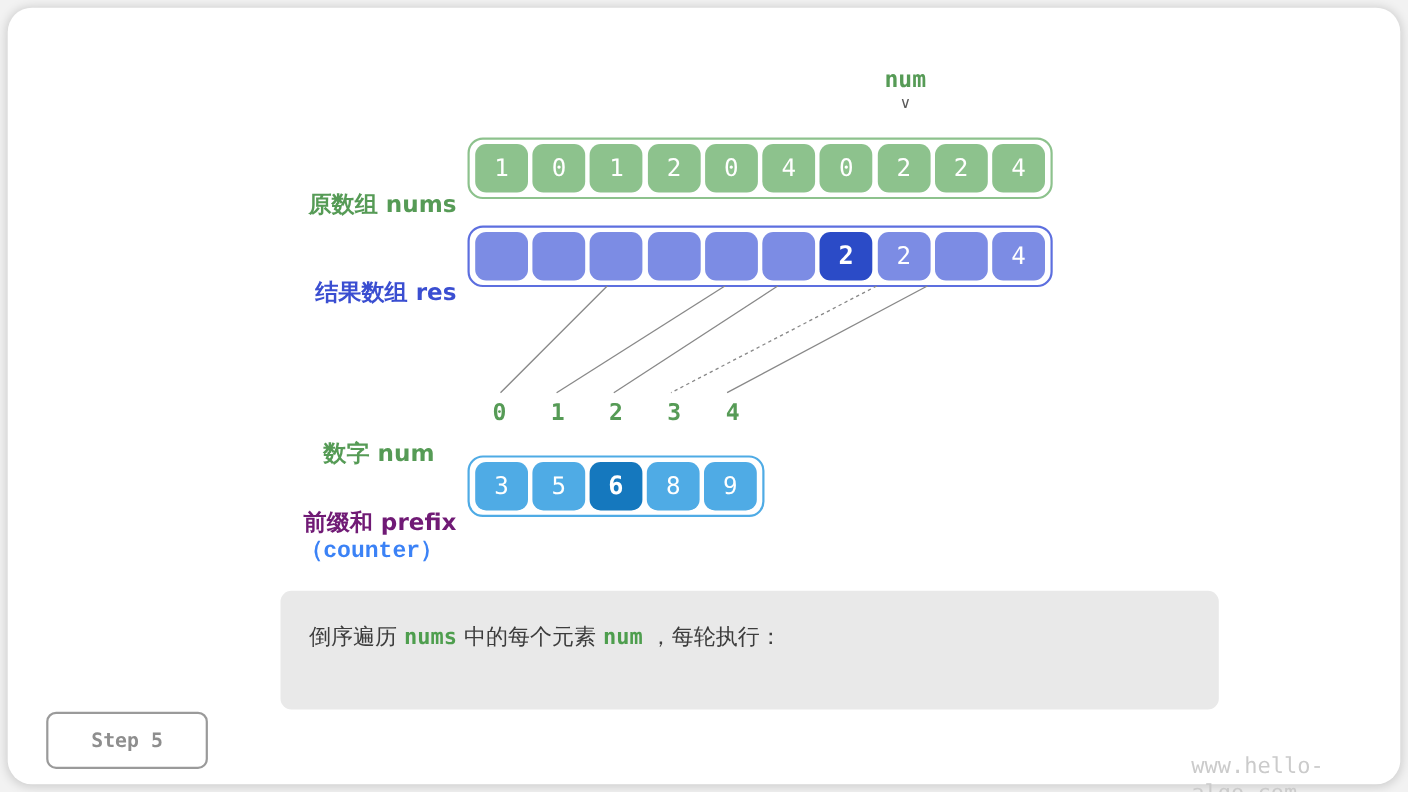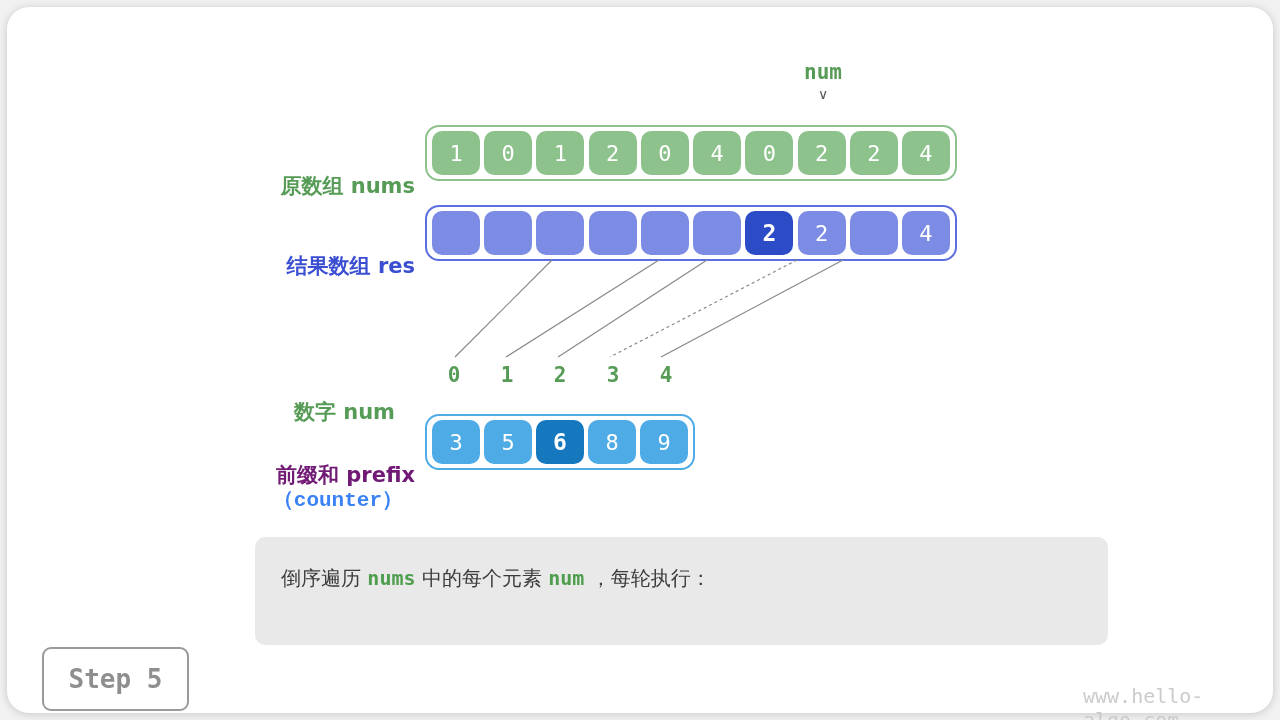--- a/index.html
+++ b/index.html
@@ -49,23 +49,23 @@
   
   .note-box{position:absolute;left:232px;top:530px;width:853px;height:108px;background:#E9E9E9;
     border-radius:10px;padding:23px 0 0 26px;box-sizing:border-box;color:#3D3D3D;font-size:20px;margin-left:16px;}
   .note-line{white-space:pre-wrap;line-height:36px;}
   .seg-code{font-family:"DejaVu Sans Mono",monospace;font-weight:bold;}
   .seg-green{color:#4E9E4E;}
   .seg-blue{color:#3A56D6;}
   .seg-lightblue{color:#1D8BD8;}
 
   
-  .step-badge{position:absolute;left:35px;top:640px;width:147px;height:64px;background:#fff;
+  .step-badge{position:absolute;left:35px;top:640px;width:147px;height:52px;background:#fff;
     border:2px solid #9A9A9A;border-radius:9px;display:flex;align-items:center;justify-content:center;
-    font-family:"DejaVu Sans Mono",monospace;font-weight:bold;font-size:26px;color:#8E8E8E;
+    font-family:"DejaVu Sans Mono",monospace;font-weight:bold;font-size:18px;color:#8E8E8E;
     box-sizing:border-box;}
 
   .watermark{position:absolute;left:1076px;top:677px;font-family:"DejaVu Sans Mono",monospace;
     font-size:20px;color:#CBCBCB;}
 </style>
 </head>
 <body>
 
 <div class="stage">
   <div class="card">

